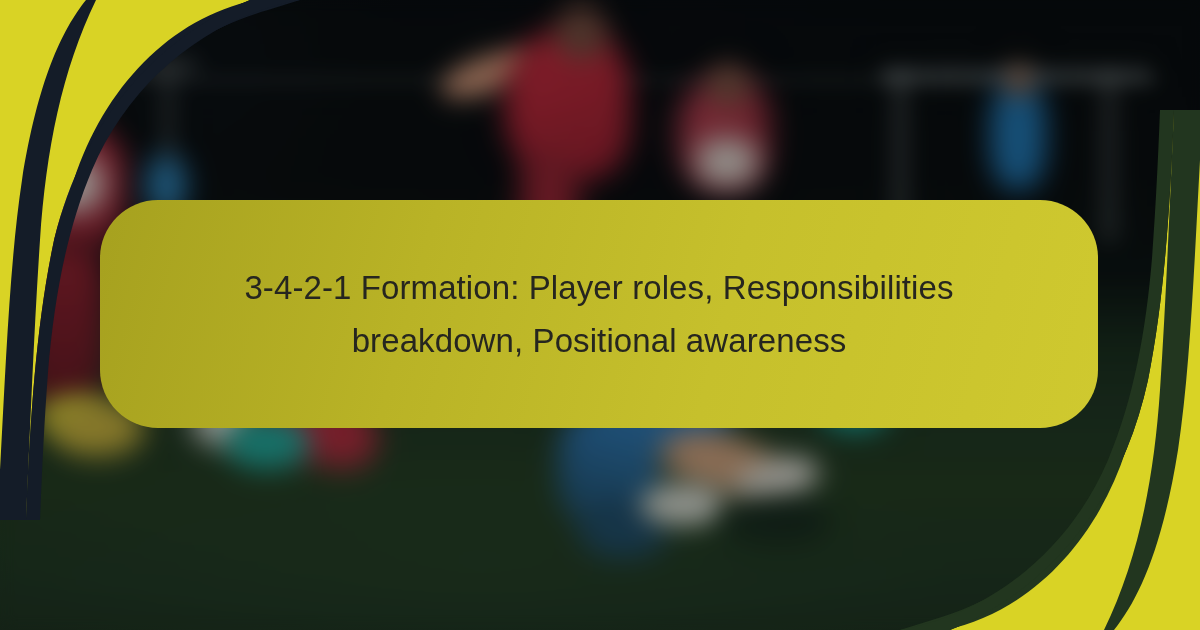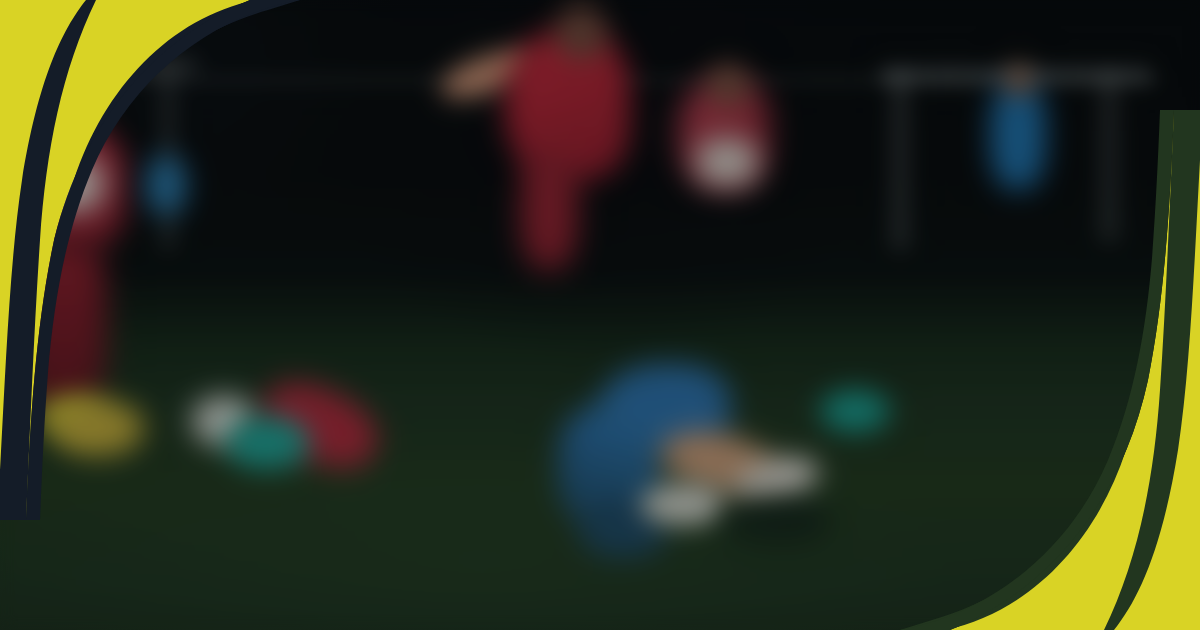--- a/index.html
+++ b/index.html
@@ -333,14 +333,17 @@
                L1200,110 L1200,160 C1194,270 1190,370 1178,450
                C1162,550 1138,600 1114,630 Z" fill="#22361f"></path>
       <path d="M945,630 C1030,612 1096,542 1126,450 C1138,412 1144,384 1148,358
                C1132,454 1088,538 1010,586 C986,600 960,612 932,620 L900,630 Z" fill="#22361f"></path>
       <path d="M900,630 C990,614 1070,550 1108,460 C1134,398 1146,330 1152,258
                C1156,204 1158,160 1160,110 L1174,110 C1170,210 1164,300 1148,380
                C1122,500 1050,590 950,630 Z" fill="#22361f"></path>
     </svg>
   </div>
 
+  <div class="title-card">
+    <div class="title-text">3-4-2-1 Formation: Player roles, Responsibilities breakdown, Positional awareness</div>
+  </div>
 
 </div>
 
 </body></html>

